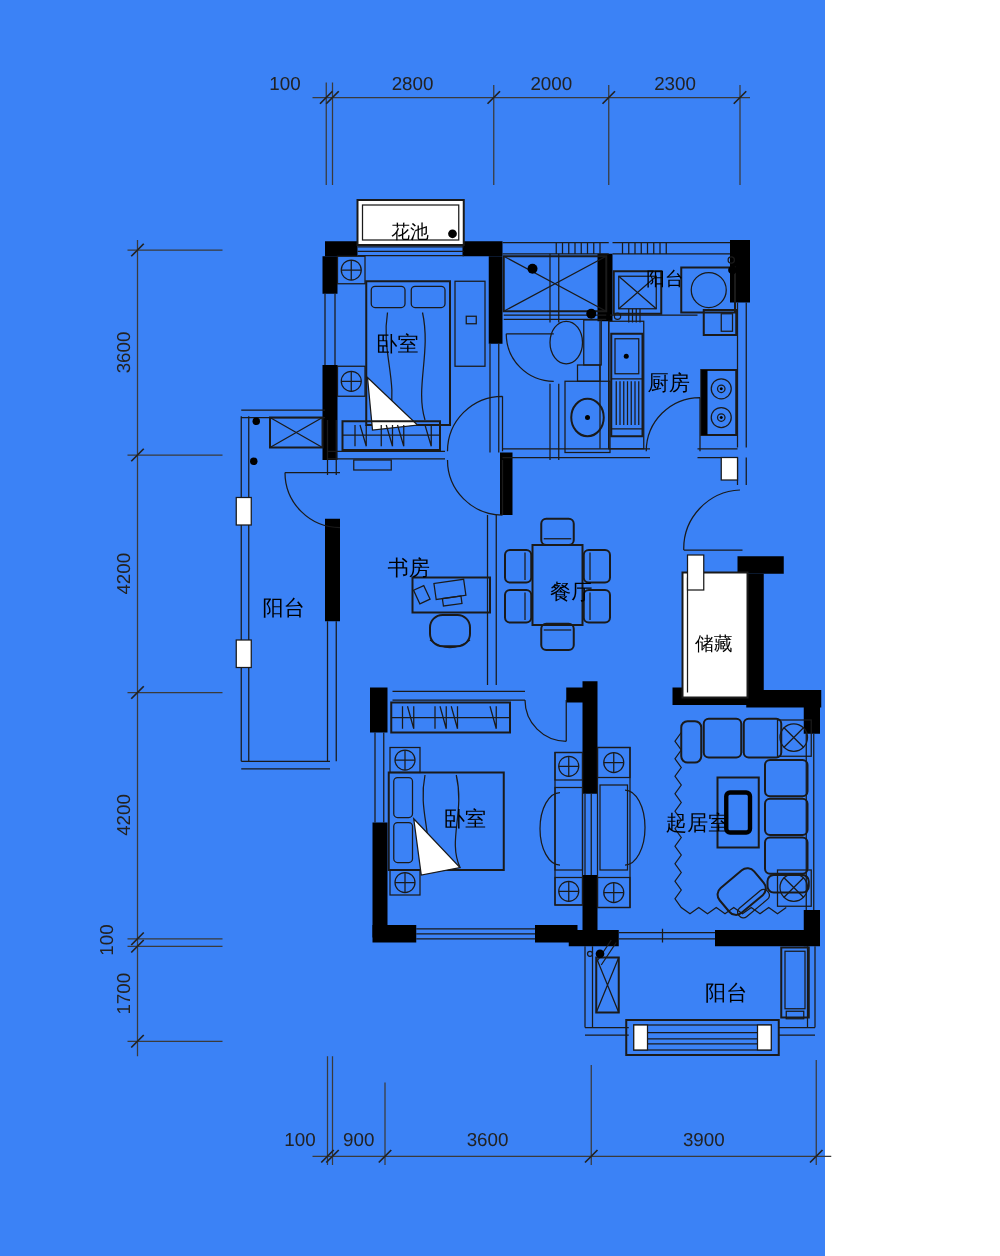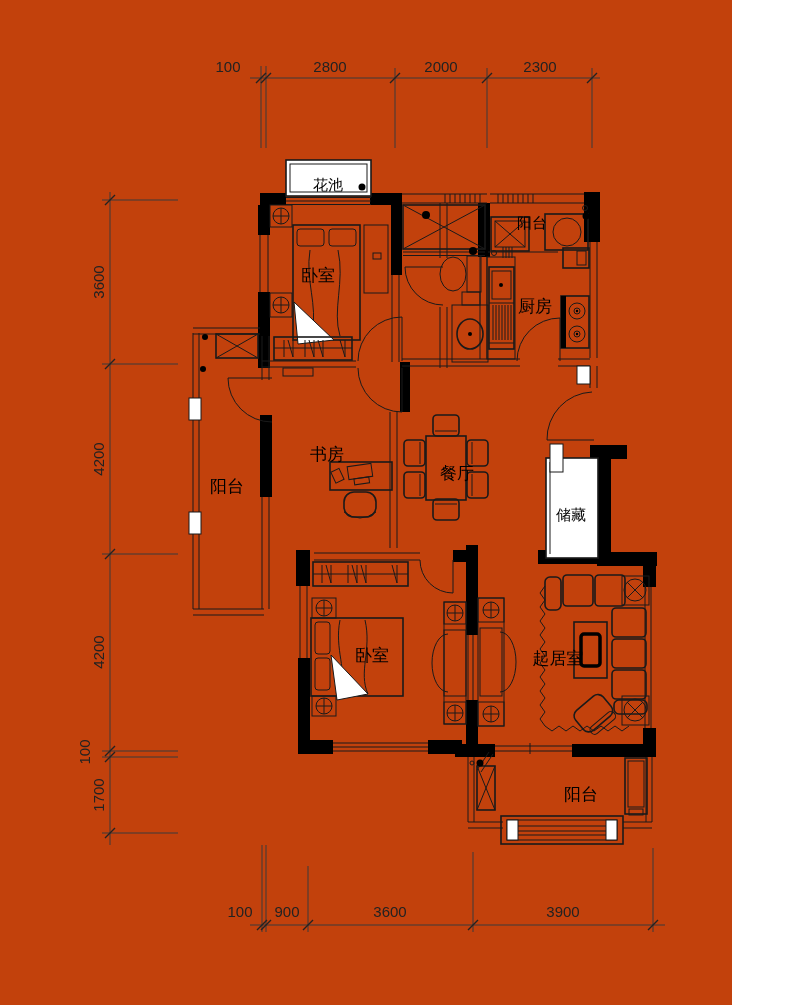--- a/index.html
+++ b/index.html
@@ -1,16 +1,16 @@
 <!DOCTYPE html>
 <html><head>
 <meta charset="utf-8">
 <style>
   html,body{margin:0;padding:0;background:#fff;}
-  .canvas{width:732px;height:1005px;position:relative;background:#c2410c;font-family:"Liberation Sans","DejaVu Sans",sans-serif;}
+  .canvas{width:660px;height:1005px;position:relative;background:#3b82f6;font-family:"Liberation Sans","DejaVu Sans",sans-serif;}
   svg{display:block;}
   .w  {fill:#000;stroke:none;}
   .t  {fill:none;stroke:#1a1a1a;stroke-width:1;}
   .t2 {fill:none;stroke:#1a1a1a;stroke-width:1.6;}
   .wf {fill:#fff;stroke:#1a1a1a;stroke-width:1;}
   .wf2{fill:#fff;stroke:#1a1a1a;stroke-width:1.6;}
   .dim{fill:none;stroke:#3a3a3a;stroke-width:1;}
   .tick{fill:none;stroke:#222;stroke-width:1.4;}
   .dimt{font-size:15px;fill:#222;}
   .room{font-size:17px;fill:#000;}

